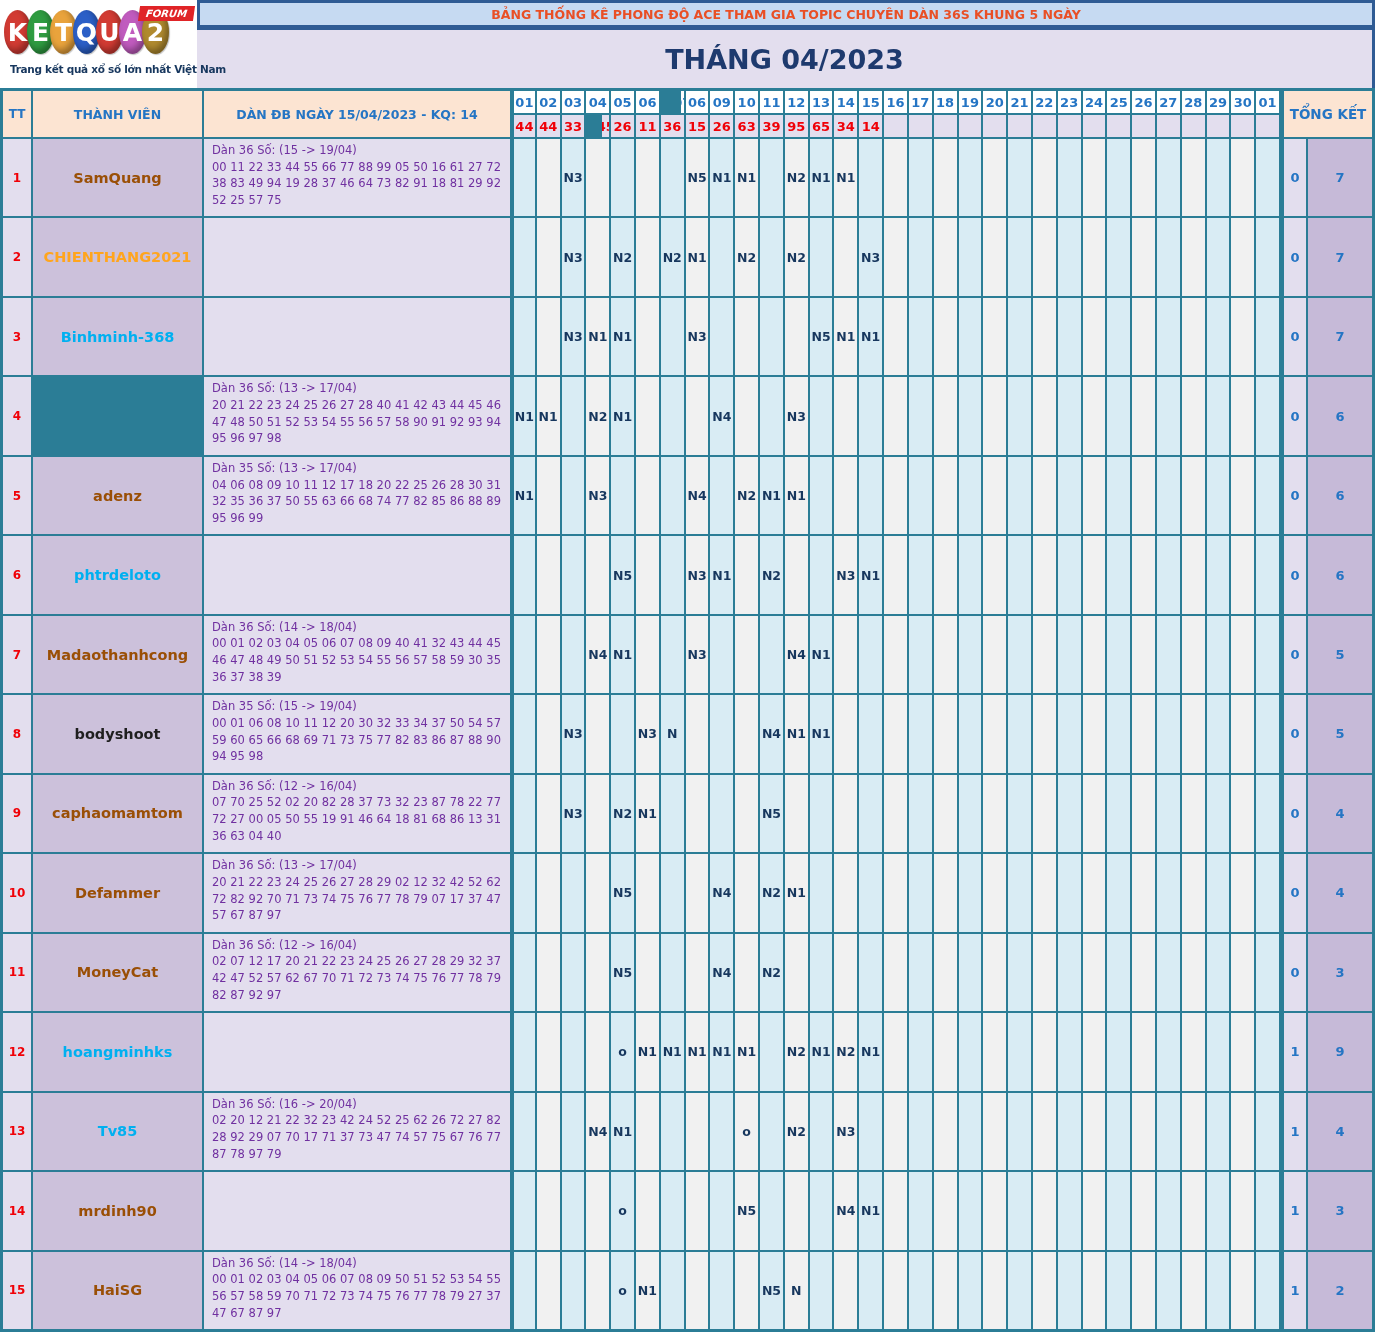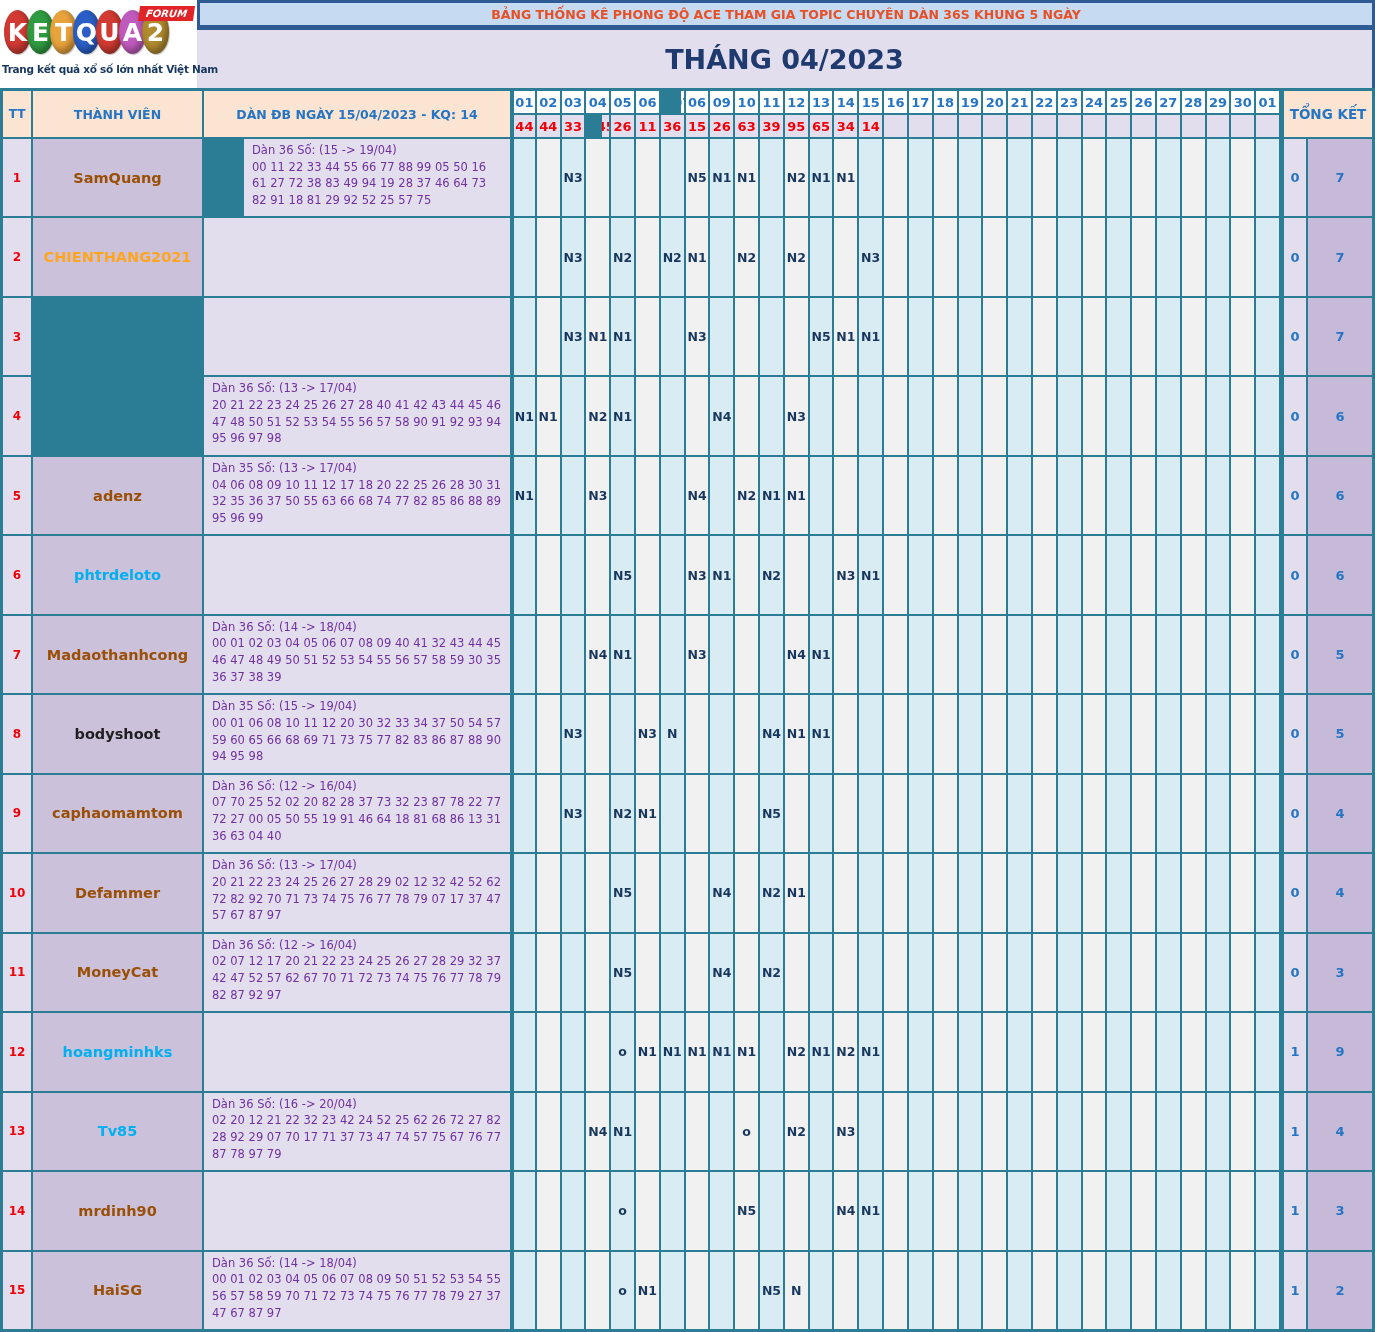--- a/index.html
+++ b/index.html
@@ -8,21 +8,21 @@
   
   #topband{display:flex;width:1375px;height:88px;}
   #logo-box{width:197px;height:88px;background:#fff;position:relative;box-sizing:border-box;padding-top:4px;}
   #logo-letters{display:flex;align-items:center;padding-left:4px;height:56px;}
   .logo-letter{display:flex;align-items:center;justify-content:center;width:27px;height:44px;border-radius:50%;
                color:#fff;font-weight:bold;font-size:25px;margin-right:-4px;
                box-shadow:inset -3px -4px 6px rgba(0,0,0,.35), 1px 1px 1px rgba(0,0,0,.25);}
   #forum-badge{position:absolute;top:6px;right:3px;background:#E02427;color:#fff;font-weight:bold;
                font-style:italic;font-size:10px;padding:2px 7px;transform:skewX(-8deg);}
   #tagline{color:#17375E;font-weight:bold;font-size:10.5px;letter-spacing:-0.3px;white-space:nowrap;
-           padding-left:2px;margin-top:3px;}
+           padding-left:10px;margin-top:3px;}
   #topright{flex:1;display:flex;flex-direction:column;}
   #banner1{box-sizing:border-box;height:30px;background:var(--banner-bg);border:3px solid var(--banner-border);
            border-bottom:5px solid var(--banner-border);display:flex;align-items:center;justify-content:center;
            color:var(--banner-text);font-weight:bold;font-size:12.5px;}
   #banner2{box-sizing:border-box;height:58px;background:var(--lavender);display:flex;align-items:center;
            justify-content:center;color:var(--month-text);font-weight:bold;font-size:27px;
            border-right:3px solid var(--banner-border);}
   
   #grid{position:absolute;top:88px;left:0;width:1375px;height:1244px;display:grid;box-sizing:border-box;
         grid-template-columns:28px 169px 306px repeat(31,1fr) 25px 64px;
@@ -134,21 +134,21 @@
       <div class="cell day-result" style="grid-area: 2 / 27;"></div>
       <div class="cell day-result" style="grid-area: 2 / 28;"></div>
       <div class="cell day-result" style="grid-area: 2 / 29;"></div>
       <div class="cell day-result" style="grid-area: 2 / 30;"></div>
       <div class="cell day-result" style="grid-area: 2 / 31;"></div>
       <div class="cell day-result" style="grid-area: 2 / 32;"></div>
       <div class="cell day-result" style="grid-area: 2 / 33;"></div>
       <div class="cell day-result" style="grid-area: 2 / 34;"></div>
       <div class="cell tt" style="grid-area: 3 / 1;">1</div>
       <div class="cell member" style="grid-area: 3 / 2; color: rgb(154, 79, 6);">SamQuang</div>
-      <div class="cell notes" style="grid-area: 3 / 3; margin-left: 40px;">
+      <div class="cell notes" style="grid-area: 3 / 3;">
         <div>Dàn 36 Số: (15 -&gt; 19/04)</div>
         <div>00 11 22 33 44 55 66 77 88 99 05 50 16 61 27 72 38 83 49 94 19 28 37 46 64 73 82 91 18 81 29 92 52 25 57 75</div>
       </div>
       <div class="cell c-blue day thick-left" style="grid-area: 3 / 4;"></div>
       <div class="cell c-white day" style="grid-area: 3 / 5;"></div>
       <div class="cell c-blue day" style="grid-area: 3 / 6;">N3</div>
       <div class="cell c-white day" style="grid-area: 3 / 7;"></div>
       <div class="cell c-blue day" style="grid-area: 3 / 8;"></div>
       <div class="cell c-white day" style="grid-area: 3 / 9;"></div>
       <div class="cell c-blue day" style="grid-area: 3 / 10;"></div>
@@ -208,20 +208,21 @@
       <div class="cell c-blue day" style="grid-area: 4 / 28;"></div>
       <div class="cell c-white day" style="grid-area: 4 / 29;"></div>
       <div class="cell c-blue day" style="grid-area: 4 / 30;"></div>
       <div class="cell c-white day" style="grid-area: 4 / 31;"></div>
       <div class="cell c-blue day" style="grid-area: 4 / 32;"></div>
       <div class="cell c-white day" style="grid-area: 4 / 33;"></div>
       <div class="cell c-blue day" style="grid-area: 4 / 34;"></div>
       <div class="cell tk1" style="grid-area: 4 / 35;">0</div>
       <div class="cell tk2" style="grid-area: 4 / 36;">7</div>
       <div class="cell tt" style="grid-area: 5 / 1;">3</div>
+      <div class="cell member" style="grid-area: 5 / 2; color: rgb(0, 176, 240);">Binhminh-368</div>
       <div class="cell notes" style="grid-area: 5 / 3;"></div>
       <div class="cell c-blue day thick-left" style="grid-area: 5 / 4;"></div>
       <div class="cell c-white day" style="grid-area: 5 / 5;"></div>
       <div class="cell c-blue day" style="grid-area: 5 / 6;">N3</div>
       <div class="cell c-white day" style="grid-area: 5 / 7;">N1</div>
       <div class="cell c-blue day" style="grid-area: 5 / 8;">N1</div>
       <div class="cell c-white day" style="grid-area: 5 / 9;"></div>
       <div class="cell c-blue day" style="grid-area: 5 / 10;"></div>
       <div class="cell c-white day" style="grid-area: 5 / 11;">N3</div>
       <div class="cell c-blue day" style="grid-area: 5 / 12;"></div>

